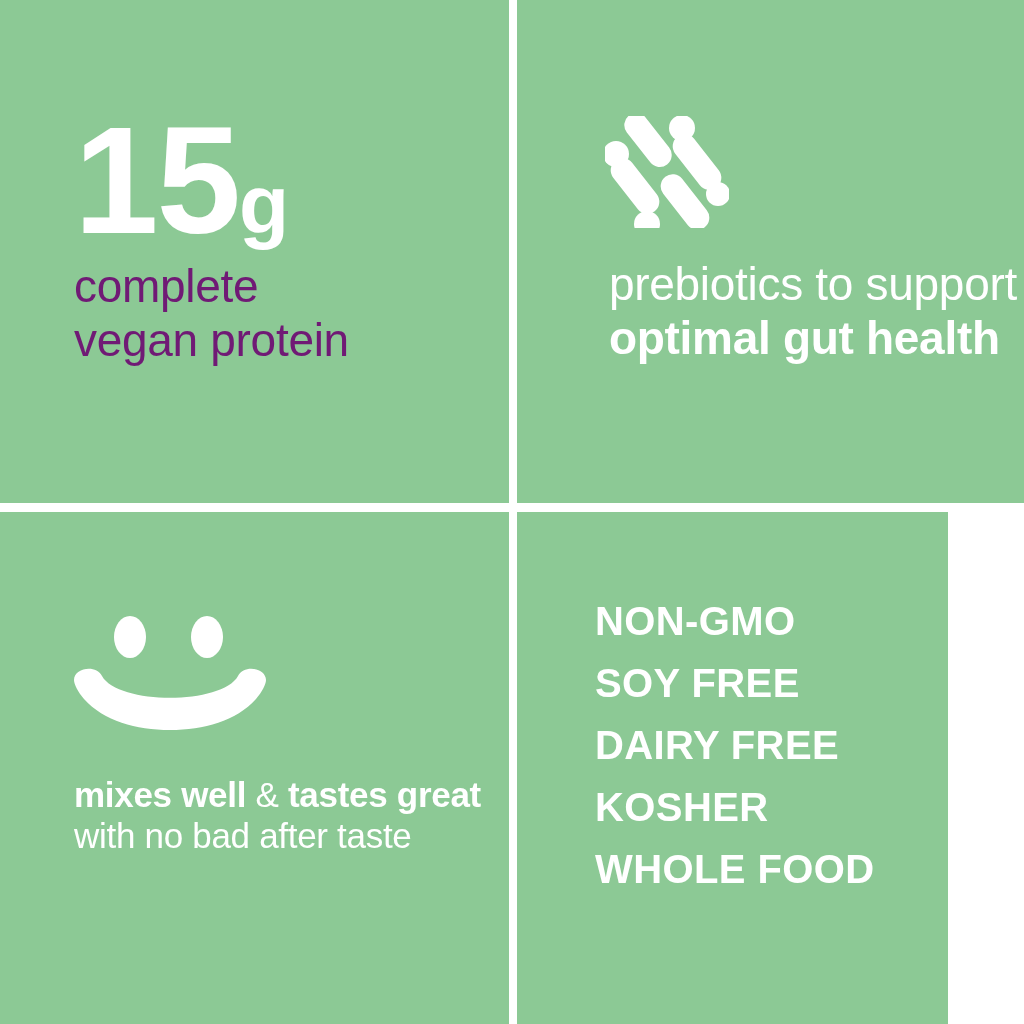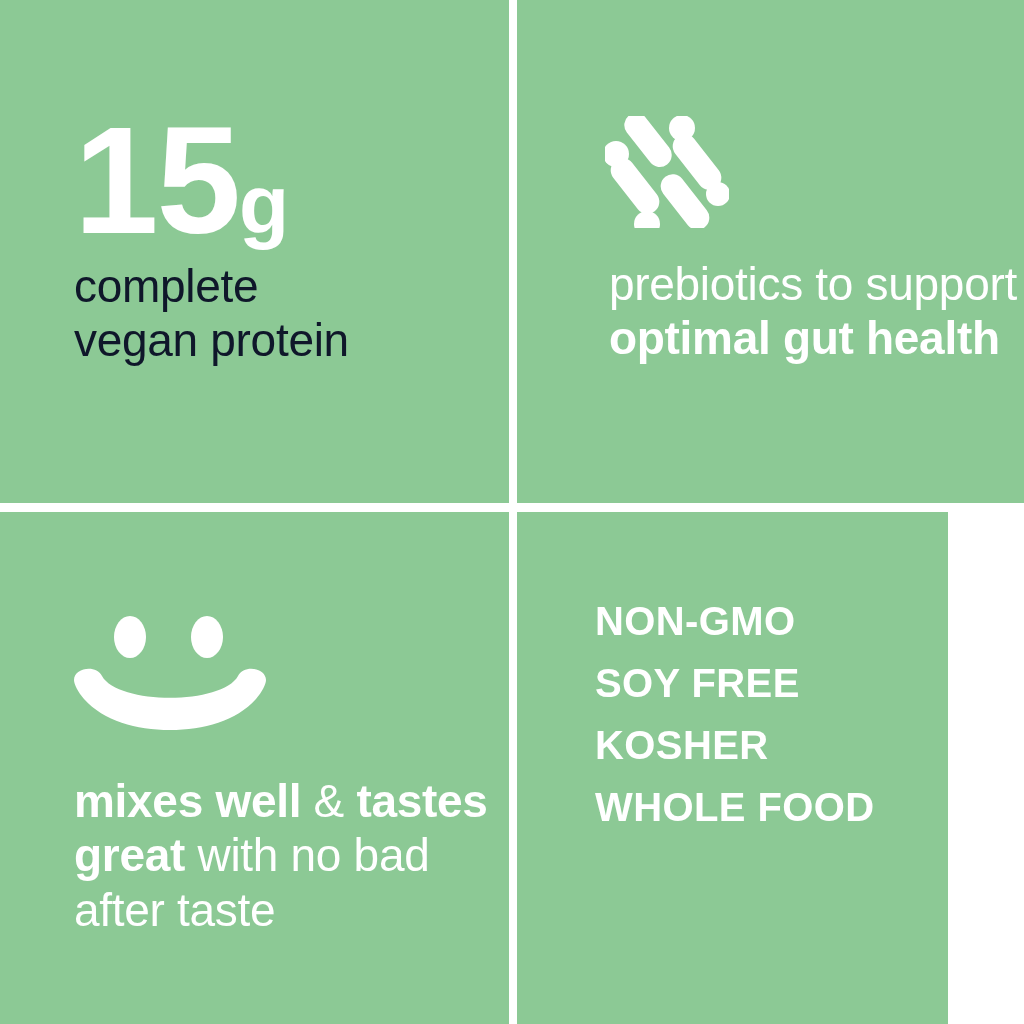--- a/index.html
+++ b/index.html
@@ -52,21 +52,21 @@
   .protein-stat .stat-unit {
     font-size: 82px;
     font-weight: 700;
     letter-spacing: -1px;
     vertical-align: baseline;
   }
   .protein-caption {
     position: absolute;
     left: 74px;
     top: 259px;
-    color: #0f172a;
+    color: #701a75;
     font-size: 46px;
     font-weight: 400;
     line-height: 1.18;
     letter-spacing: -0.3px;
   }
   .protein-caption span { display: block; }
 
   
   .prebiotic-icon {
     position: absolute;
@@ -92,21 +92,21 @@
     position: absolute;
     left: 62px;   
     top: 88px;    
   }
   .taste-text {
     position: absolute;
     left: 74px;
     top: 262px;  
     width: 430px;
     color: #ffffff;
-    font-size: 46px;
+    font-size: 35px;
     font-weight: 400;
     line-height: 1.18;
     letter-spacing: -0.3px;
   }
   .taste-text b { font-weight: 700; }
 
   
   .claims-list {
     position: absolute;
     left: 78px;  
@@ -172,18 +172,19 @@
         </g>
       </svg>
     </div>
     <div class="taste-text"><b>mixes well</b><span> &amp; </span><b>tastes great</b><span> with no bad after taste</span></div>
   </div>
 
   <div class="quad" id="quad-claims">
     <ul class="claims-list">
       <li>NON-GMO</li>
       <li>SOY FREE</li>
+      <li>DAIRY FREE</li>
       <li>KOSHER</li>
       <li>WHOLE FOOD</li>
     </ul>
   </div>
 
 </div>
 
 </body></html>

